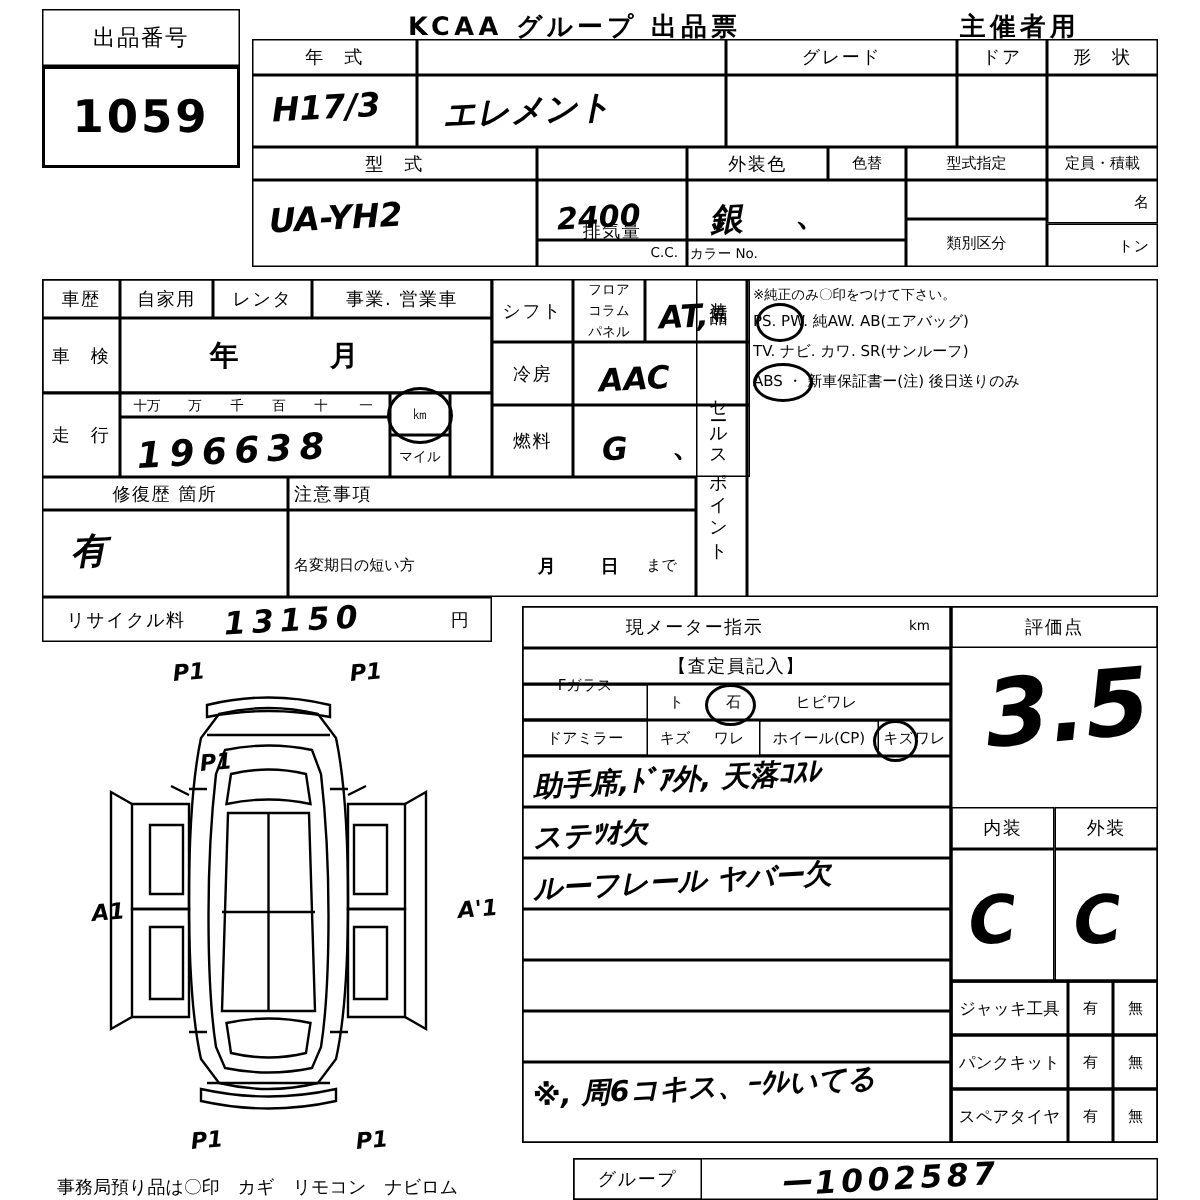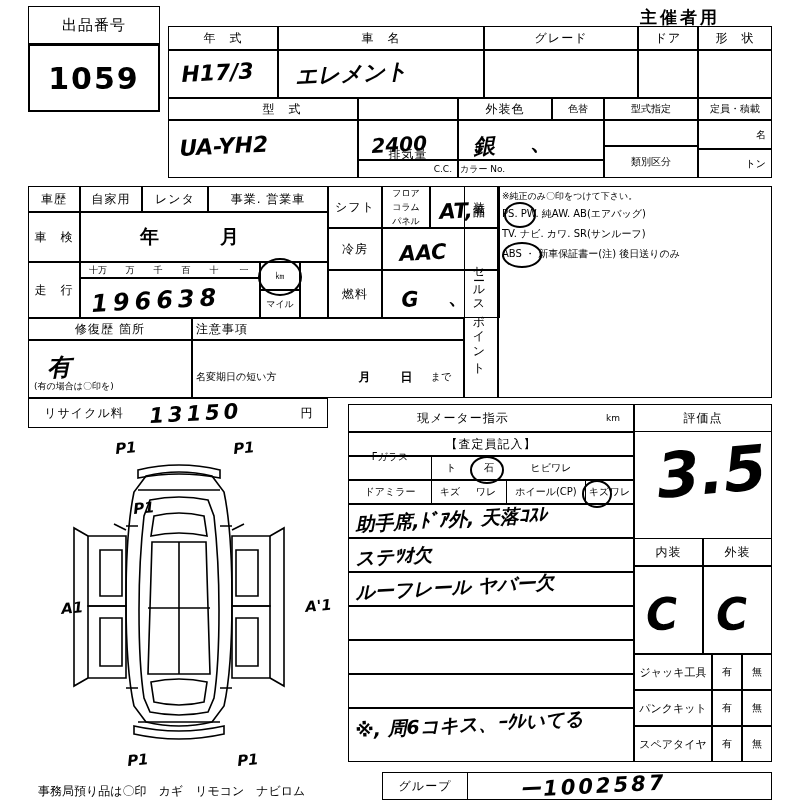--- a/index.html
+++ b/index.html
@@ -34,48 +34,48 @@
 <body>
 
 <div class="sheet">
 
   <div class="bx" style="left:28px;top:6px;width:132px;height:38px;"></div>
   <div class="lbl" style="left:28px;top:6px;width:132px;height:38px;font-size:15px;">出品番号</div>
 
   <div class="bx thick" style="left:28px;top:44px;width:132px;height:68px;border-width:2px;"></div>
   <div class="lbl" style="left:28px;top:44px;width:132px;height:68px;font-size:30px;font-weight:bold;letter-spacing:2px;">1059</div>
 
+  <div class="title" style="left:272px;top:6px;">KCAA グループ 出品票</div>
   <div class="title" style="left:640px;top:6px;">主催者用</div>
 
   <div class="bx" style="left:168px;top:26px;width:110px;height:24px;"></div>
   <div class="lbl" style="left:168px;top:26px;width:110px;height:24px;">年　式</div>
 
   <div class="bx" style="left:278px;top:26px;width:206px;height:24px;"></div>
-  <div class="lbl" style="left:278px;top:26px;width:206px;height:24px;">車　名</div>
 
   <div class="bx" style="left:484px;top:26px;width:154px;height:24px;"></div>
   <div class="lbl" style="left:484px;top:26px;width:154px;height:24px;border-radius:11px;">グレード</div>
 
   <div class="bx" style="left:638px;top:26px;width:60px;height:24px;"></div>
   <div class="lbl" style="left:638px;top:26px;width:60px;height:24px;">ドア</div>
 
   <div class="bx" style="left:698px;top:26px;width:74px;height:24px;"></div>
   <div class="lbl" style="left:698px;top:26px;width:74px;height:24px;">形　状</div>
 
   <div class="bx" style="left:168px;top:50px;width:110px;height:48px;"></div>
   <div class="bx" style="left:278px;top:50px;width:206px;height:48px;"></div>
   <div class="bx" style="left:484px;top:50px;width:154px;height:48px;"></div>
   <div class="bx" style="left:638px;top:50px;width:60px;height:48px;"></div>
   <div class="bx" style="left:698px;top:50px;width:74px;height:48px;"></div>
 
   <div class="hw hand" style="left:182px;top:62px;font-size:22px;">H17/3</div>
   <div class="hw hand" style="left:296px;top:62px;font-size:22px;">エレメント</div>
 
   <div class="bx" style="left:168px;top:98px;width:190px;height:22px;"></div>
-  <div class="lbl" style="left:168px;top:98px;width:190px;height:22px;margin-left:19px;">型　式</div>
+  <div class="lbl" style="left:168px;top:98px;width:190px;height:22px;">型　式</div>
 
   <div class="bx" style="left:358px;top:98px;width:100px;height:22px;"></div>
   <div class="lbl" style="left:358px;top:98px;width:100px;height:22px;margin-top:45px;">排気量</div>
 
   <div class="bx" style="left:458px;top:98px;width:94px;height:22px;"></div>
   <div class="lbl" style="left:458px;top:98px;width:94px;height:22px;">外装色</div>
 
   <div class="bx" style="left:552px;top:98px;width:52px;height:22px;"></div>
   <div class="lbl sm" style="left:552px;top:98px;width:52px;height:22px;">色替</div>
 
@@ -144,21 +144,20 @@
   <div class="bx" style="left:260px;top:290px;width:40px;height:28px;"></div>
   <div class="lbl xs" style="left:260px;top:290px;width:40px;height:28px;">マイル</div>
   <div class="bx" style="left:300px;top:262px;width:28px;height:56px;"></div>
 
   <div style="position:absolute;left:258px;top:258px;width:40px;height:34px;border:2px solid #000;border-radius:50%;"></div>
 
   <div class="bx" style="left:28px;top:318px;width:164px;height:22px;"></div>
   <div class="lbl" style="left:28px;top:318px;width:164px;height:22px;">修復歴 箇所</div>
   <div class="bx" style="left:28px;top:340px;width:164px;height:58px;"></div>
   <div class="hw hand" style="left:48px;top:352px;font-size:24px;">有</div>
-  <div class="lbl xs" style="left:30px;top:376px;width:160px;height:20px;justify-content:flex-start;padding-left:4px;">(有の場合は〇印を)</div>
 
   <div class="bx" style="left:192px;top:318px;width:272px;height:22px;"></div>
   <div class="lbl left" style="left:192px;top:318px;width:272px;height:22px;">注意事項</div>
   <div class="bx" style="left:192px;top:340px;width:272px;height:58px;"></div>
   <div class="lbl sm" style="left:196px;top:366px;width:150px;height:22px;justify-content:flex-start;">名変期日の短い方</div>
   <div class="lbl" style="left:352px;top:366px;width:26px;height:22px;font-weight:bold;">月</div>
   <div class="lbl" style="left:394px;top:366px;width:26px;height:22px;font-weight:bold;">日</div>
   <div class="lbl sm" style="left:424px;top:366px;width:34px;height:22px;">まで</div>
 
   <div class="bx" style="left:28px;top:398px;width:300px;height:30px;"></div>

